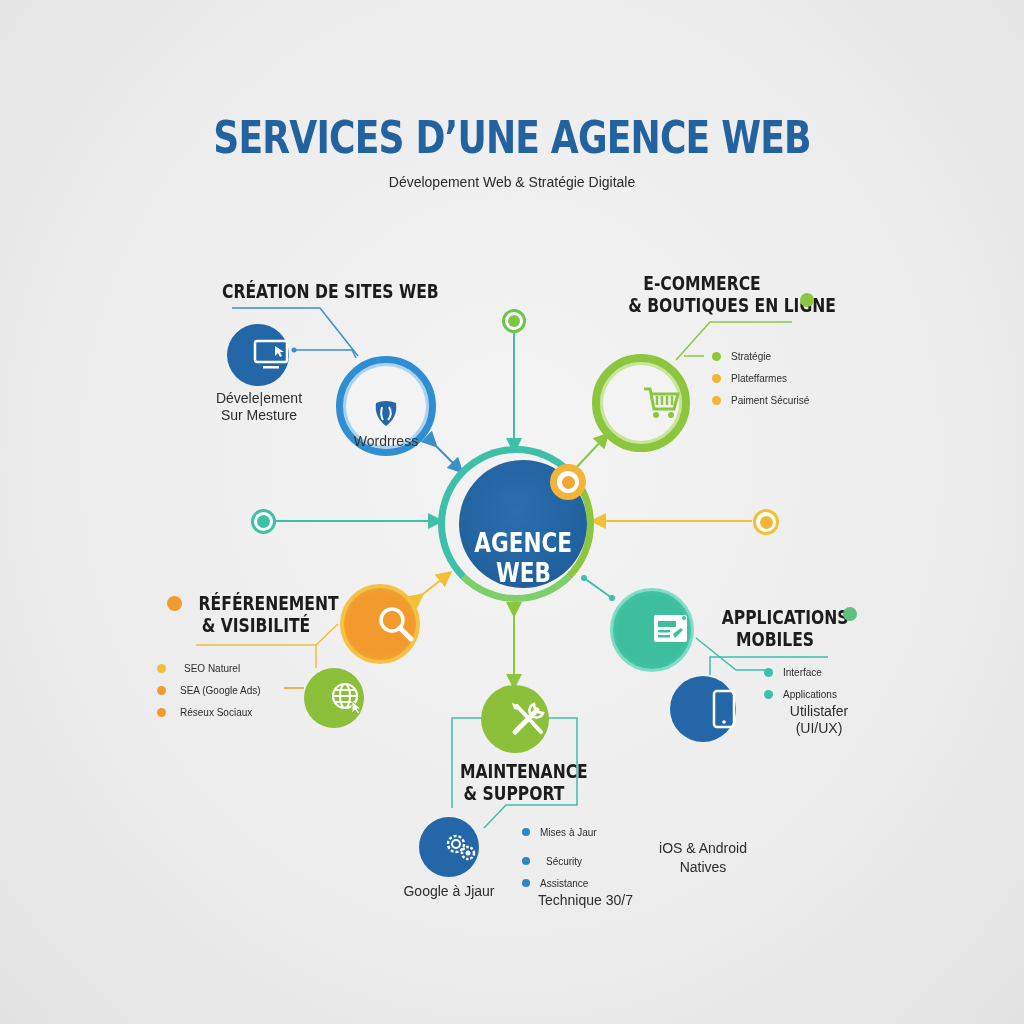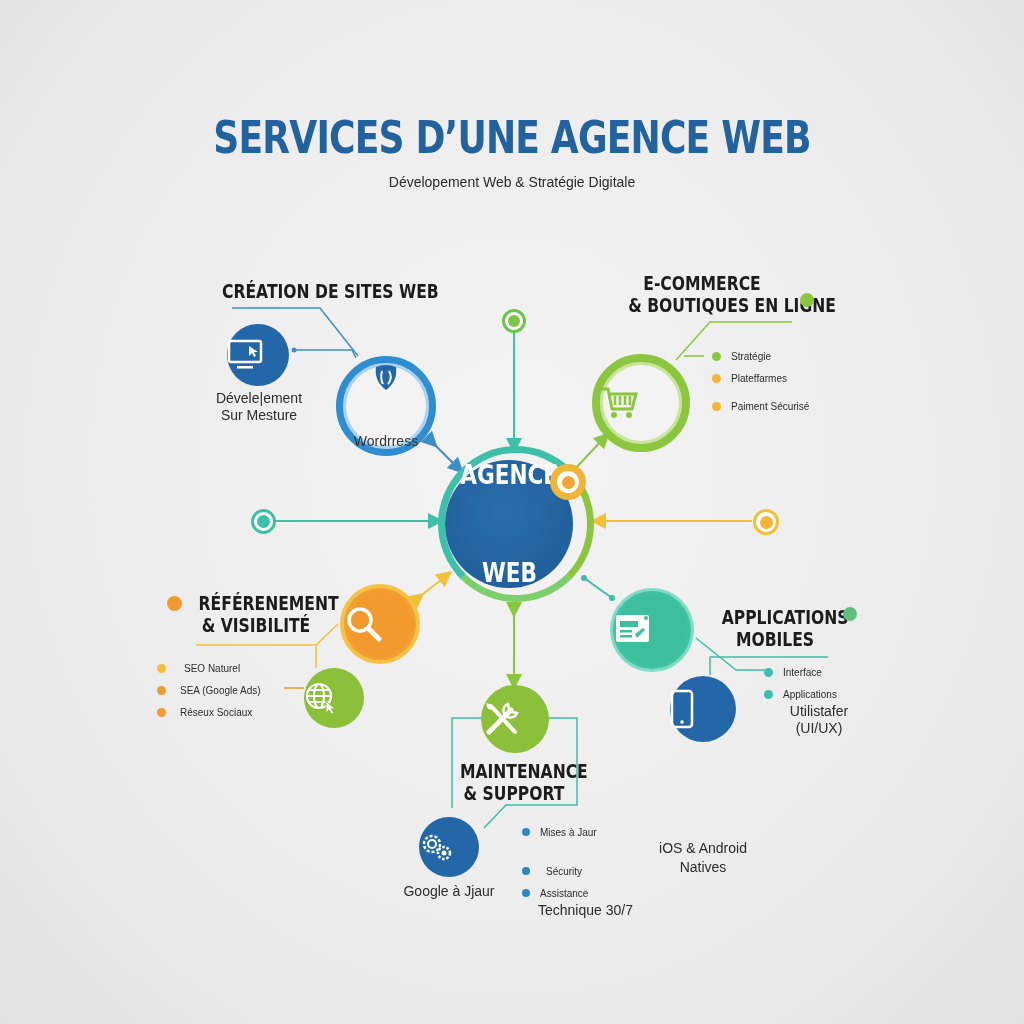--- a/index.html
+++ b/index.html
@@ -10,21 +10,21 @@
   #title{left:0;width:1024px;top:112px;text-align:center;font-family:"DejaVu Sans",sans-serif;
     font-weight:bold;font-size:44px;color:#22629e;letter-spacing:-1px;transform:scaleX(0.82);transform-origin:center;}
   #subtitle{left:0;width:1024px;top:174px;text-align:center;font-size:14px;color:#2a2a2a;}
   .head{font-family:"DejaVu Sans",sans-serif;font-weight:bold;font-size:19px;color:#1c1c1c;line-height:22px;
     transform:scaleX(0.82);transform-origin:left top;white-space:nowrap;}
   .head.c{text-align:center;transform-origin:center top;}
   .lbl{font-size:14px;color:#2c2c2c;line-height:17px;}
   .lbl.c{text-align:center;}
   .bul{display:flex;align-items:flex-start;gap:10px;font-size:10px;color:#2c2c2c;line-height:17px;}
   .dot{width:9px;height:9px;border-radius:50%;flex:0 0 9px;margin-top:4px;}
-  .circle{border-radius:50%;display:flex;align-items:center;justify-content:space-between;box-sizing:border-box;}
+  .circle{border-radius:50%;display:flex;align-items:center;justify-content:flex-end;box-sizing:border-box;}
   svg{display:block;}
 </style>
 </head>
 <body>
 
 <svg class="abs" style="left:0;top:0" width="1024" height="1024">
   <defs>
     <marker id="aT" markerWidth="8" markerHeight="8" refX="4" refY="4" orient="auto">
         <path d="M0,0 L8,4 L0,8 z" fill="#3dbfa8"></path>
       </marker>
@@ -135,21 +135,21 @@
 </div>
 <div class="abs" style="left:712px;top:348px;">
   <div class="bul">
       <span class="dot" style="background:#8cc63f"></span>
       <span>Stratégie</span>
     </div>
   <div class="bul" style="margin-top:5px">
       <span class="dot" style="background:#f2b537"></span>
       <span>Plateffarmes</span>
     </div>
-  <div class="bul" style="margin-top:11px">
+  <div class="bul" style="margin-top:5px">
       <span class="dot" style="background:#f2b537"></span>
       <span>Paiment Sécurisé</span>
     </div>
 </div>
 
 <div class="abs" style="left:167px;top:596px;width:15px;height:15px;border-radius:50%;background:#f29a2e;"></div>
 <div class="abs head c" style="left:186px;top:592px;width:140px;">
   <div>RÉFÉRENEMENT</div>
   <div>&amp; VISIBILITÉ</div>
 </div>
@@ -243,21 +243,21 @@
     <circle cx="25" cy="22" r="6" fill="none" stroke="#fff" stroke-width="2.5" stroke-dasharray="2.5 1.8"></circle>
     <circle cx="25" cy="22" r="2.5" fill="#fff"></circle>
   </svg>
 </div>
 <div class="abs lbl c" style="left:400px;top:883px;width:98px;">Google à Jjaur</div>
 <div class="abs" style="left:522px;top:824px;">
   <div class="bul">
       <span class="dot" style="background:#2d86c4;width:8px;height:8px;flex-basis:8px"></span>
       <span>Mises à Jaur</span>
     </div>
-  <div class="bul" style="margin-top:22px">
+  <div class="bul" style="margin-top:12px">
       <span class="dot" style="background:#2d86c4;width:8px;height:8px;flex-basis:8px"></span>
       <span style="margin-left:6px">Sécurity</span>
     </div>
   <div class="bul" style="margin-top:5px">
       <span class="dot" style="background:#2d86c4;width:8px;height:8px;flex-basis:8px"></span>
       <span>Assistance</span>
     </div>
   <div class="lbl" style="margin-left:16px;">Technique 30/7</div>
 </div>
 

